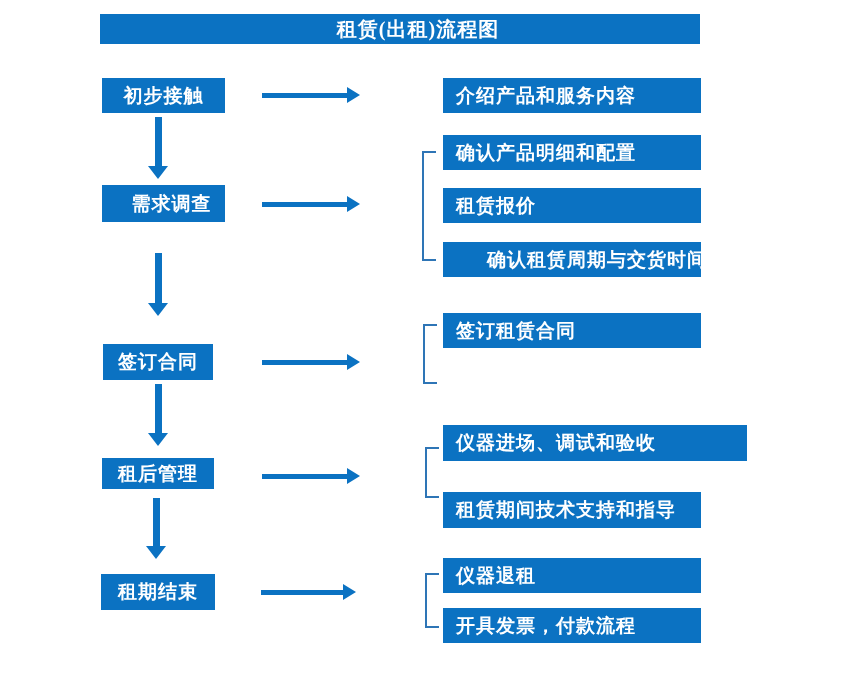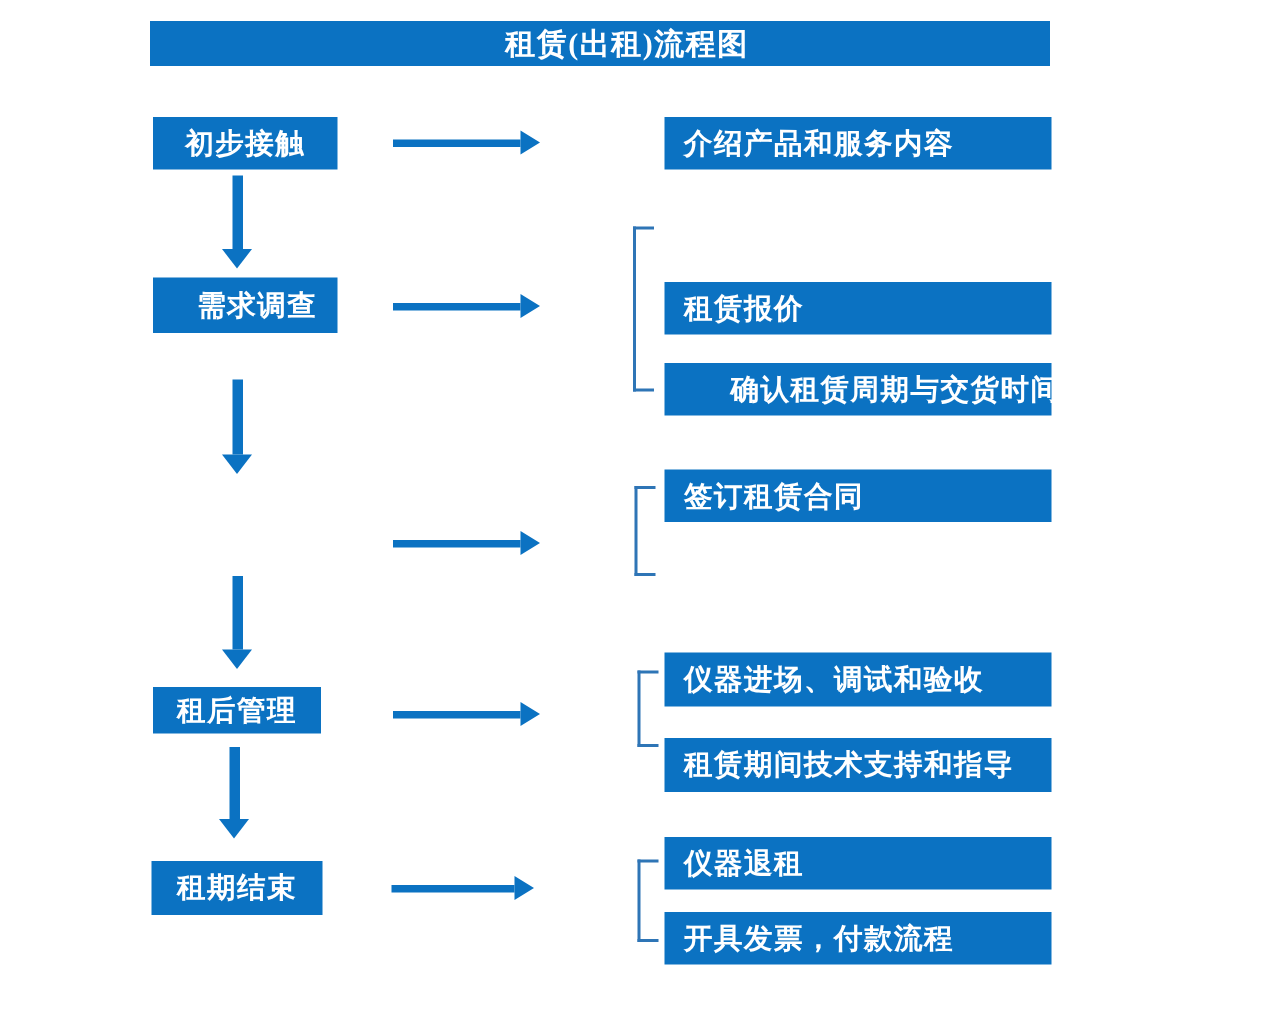--- a/index.html
+++ b/index.html
@@ -90,20 +90,21 @@
 </style>
 </head>
 <body>
 
 <div class="canvas">
 
   <div class="blue-box title-bar" style="left:100px; top:14px; width:600px; height:30px;padding-left:36px;">租赁(出租)流程图</div>
 
   <div class="blue-box stage-box" style="left:102px; top:78px;  width:123px; height:35px;">初步接触</div>
   <div class="blue-box stage-box" style="left:102px; top:185px; width:123px; height:37px;padding-left:16px;">需求调查</div>
+  <div class="blue-box stage-box" style="left:103px; top:344px; width:110px; height:36px;">签订合同</div>
   <div class="blue-box stage-box" style="left:102px; top:458px; width:112px; height:31px;">租后管理</div>
   <div class="blue-box stage-box" style="left:101px; top:574px; width:114px; height:36px;">租期结束</div>
 
   <div class="varrow" style="left:147px; top:117px; height:62px;">
     <div class="shaft"></div>
     <div class="head"></div>
   </div>
   <div class="varrow" style="left:147px; top:253px; height:63px;">
     <div class="shaft"></div>
     <div class="head"></div>
@@ -138,24 +139,25 @@
     <div class="head"></div>
   </div>
 
   <div class="bracket" style="left:422px; top:151px; height:110px;"></div>
   <div class="bracket" style="left:423px; top:324px; height:60px;"></div>
   <div class="bracket" style="left:425px; top:447px; height:51px;"></div>
   <div class="bracket" style="left:425px; top:573px; height:55px;"></div>
 
   <div class="blue-box output-box" style="left:443px; top:78px;  width:258px; height:35px;">介绍产品和服务内容</div>
 
+  <div class="blue-box output-box" style="left:443px; top:135px; width:258px; height:35px;">确认产品明细和配置</div>
   <div class="blue-box output-box" style="left:443px; top:188px; width:258px; height:35px;">租赁报价</div>
   <div class="blue-box output-box" style="left:443px; top:242px; width:258px; height:35px;padding-left:44px;">确认租赁周期与交货时间</div>
 
   <div class="blue-box output-box" style="left:443px; top:313px; width:258px; height:35px;">签订租赁合同</div>
 
-  <div class="blue-box output-box" style="left:443px; top:425px; width:258px; height:36px;margin-top:10px;">仪器进场、调试和验收</div>
+  <div class="blue-box output-box" style="left:443px; top:425px; width:304px; height:36px;">仪器进场、调试和验收</div>
   <div class="blue-box output-box" style="left:443px; top:492px; width:258px; height:36px;">租赁期间技术支持和指导</div>
 
   <div class="blue-box output-box" style="left:443px; top:558px; width:258px; height:35px;">仪器退租</div>
   <div class="blue-box output-box" style="left:443px; top:608px; width:258px; height:35px;">开具发票，付款流程</div>
 
 </div>
 
 </body></html>

